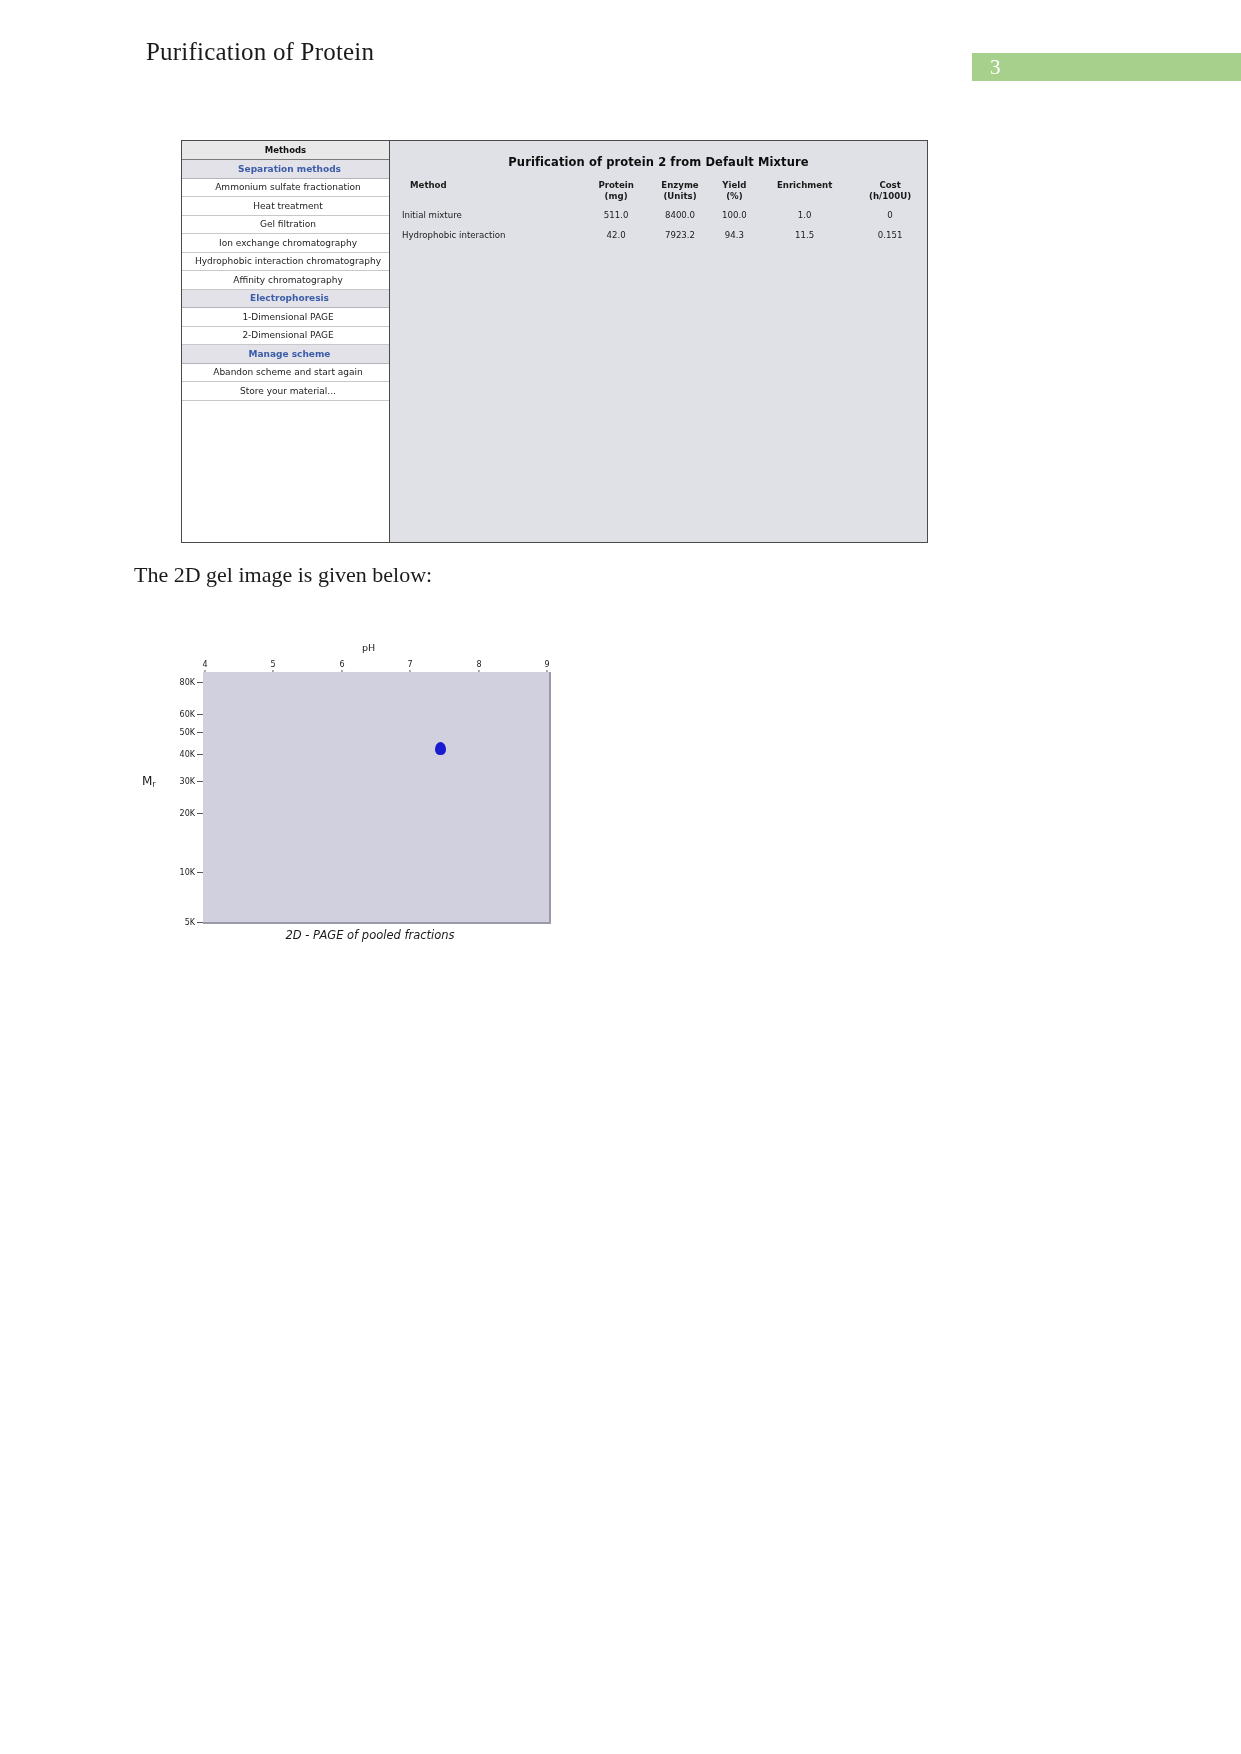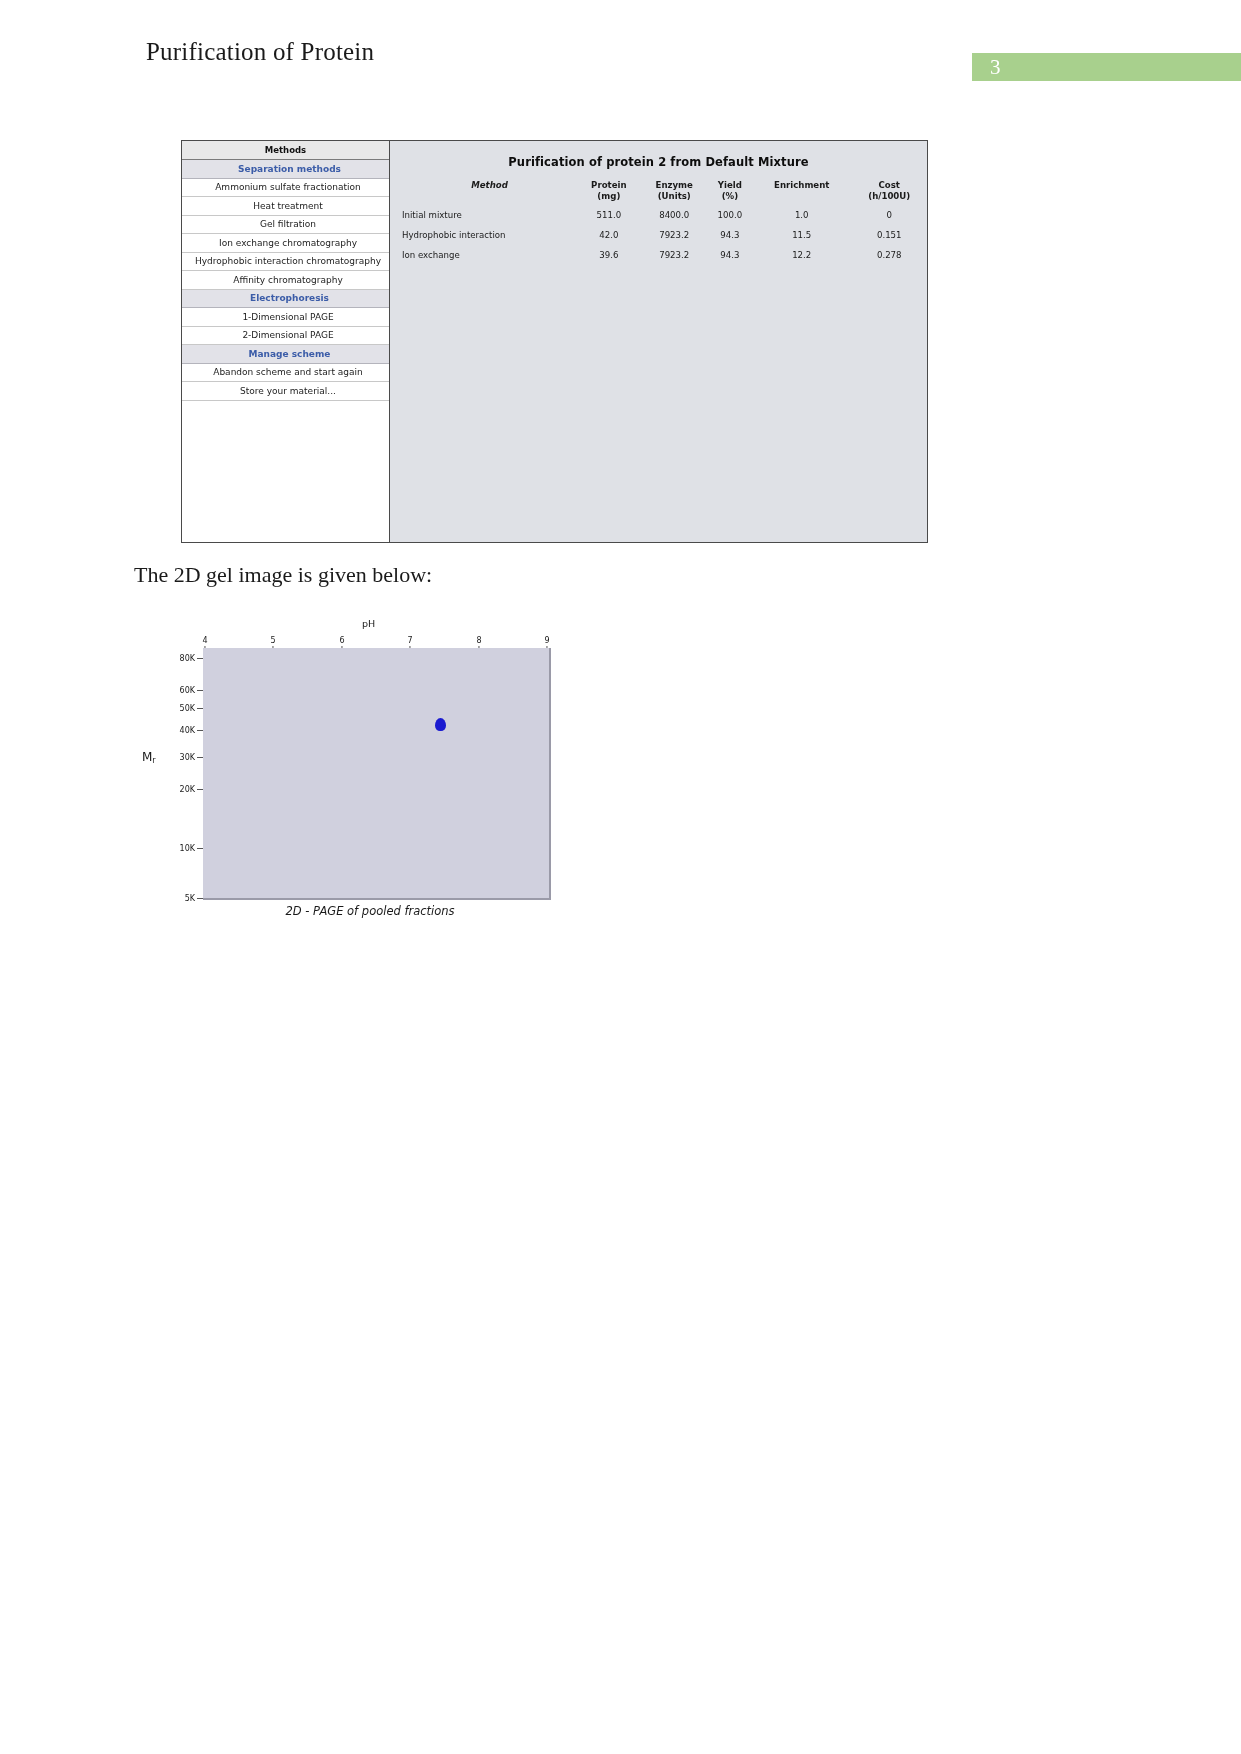--- a/index.html
+++ b/index.html
@@ -160,24 +160,23 @@
     color: #1a1a1a;
   }
   table.results th {
     font-weight: bold;
     font-size: 8.6px;
     padding: 0 0 3px 0;
     vertical-align: top;
     line-height: 11px;
   }
   table.results th.col-method {
-    text-align: center;
-    padding-left: 12px;
+    text-align: left;
+    padding-left: 20px;
     width: 175px;
-    font-style: italic;
   }
   table.results th.col-num { text-align: center; }
   table.results td {
     padding: 5px 0 4px 0;
     line-height: 11px;
   }
   table.results td.col-method {
     text-align: left;
     padding-left: 12px;
   }
@@ -191,21 +190,21 @@
     top: 562px;
     font-family: "Liberation Serif", serif;
     font-size: 22px;
     color: #1a1a1a;
   }
 
   
   .gel-figure {
     position: absolute;
     left: 140px;
-    top: 612px;
+    top: 636px;
     width: 460px;
     height: 320px;
     font-family: "DejaVu Sans", "Liberation Sans", sans-serif;
   }
   .gel-box {
     position: absolute;
     left: 63px;
     top: 36px;
     width: 348px;
     height: 252px;
@@ -389,28 +388,20 @@
               <td class="col-num">0</td>
             </tr>
             <tr>
               <td class="col-method">Hydrophobic interaction</td>
               <td class="col-num">42.0</td>
               <td class="col-num">7923.2</td>
               <td class="col-num">94.3</td>
               <td class="col-num">11.5</td>
               <td class="col-num">0.151</td>
             </tr>
-            <tr>
-              <td class="col-method">Ion exchange</td>
-              <td class="col-num">39.6</td>
-              <td class="col-num">7923.2</td>
-              <td class="col-num">94.3</td>
-              <td class="col-num">12.2</td>
-              <td class="col-num">0.278</td>
-            </tr>
           </tbody>
         </table>
       </div>
     </div>
 
   </div>
 </div>
 
 <div class="body-text">The 2D gel image is given below:</div>
 

